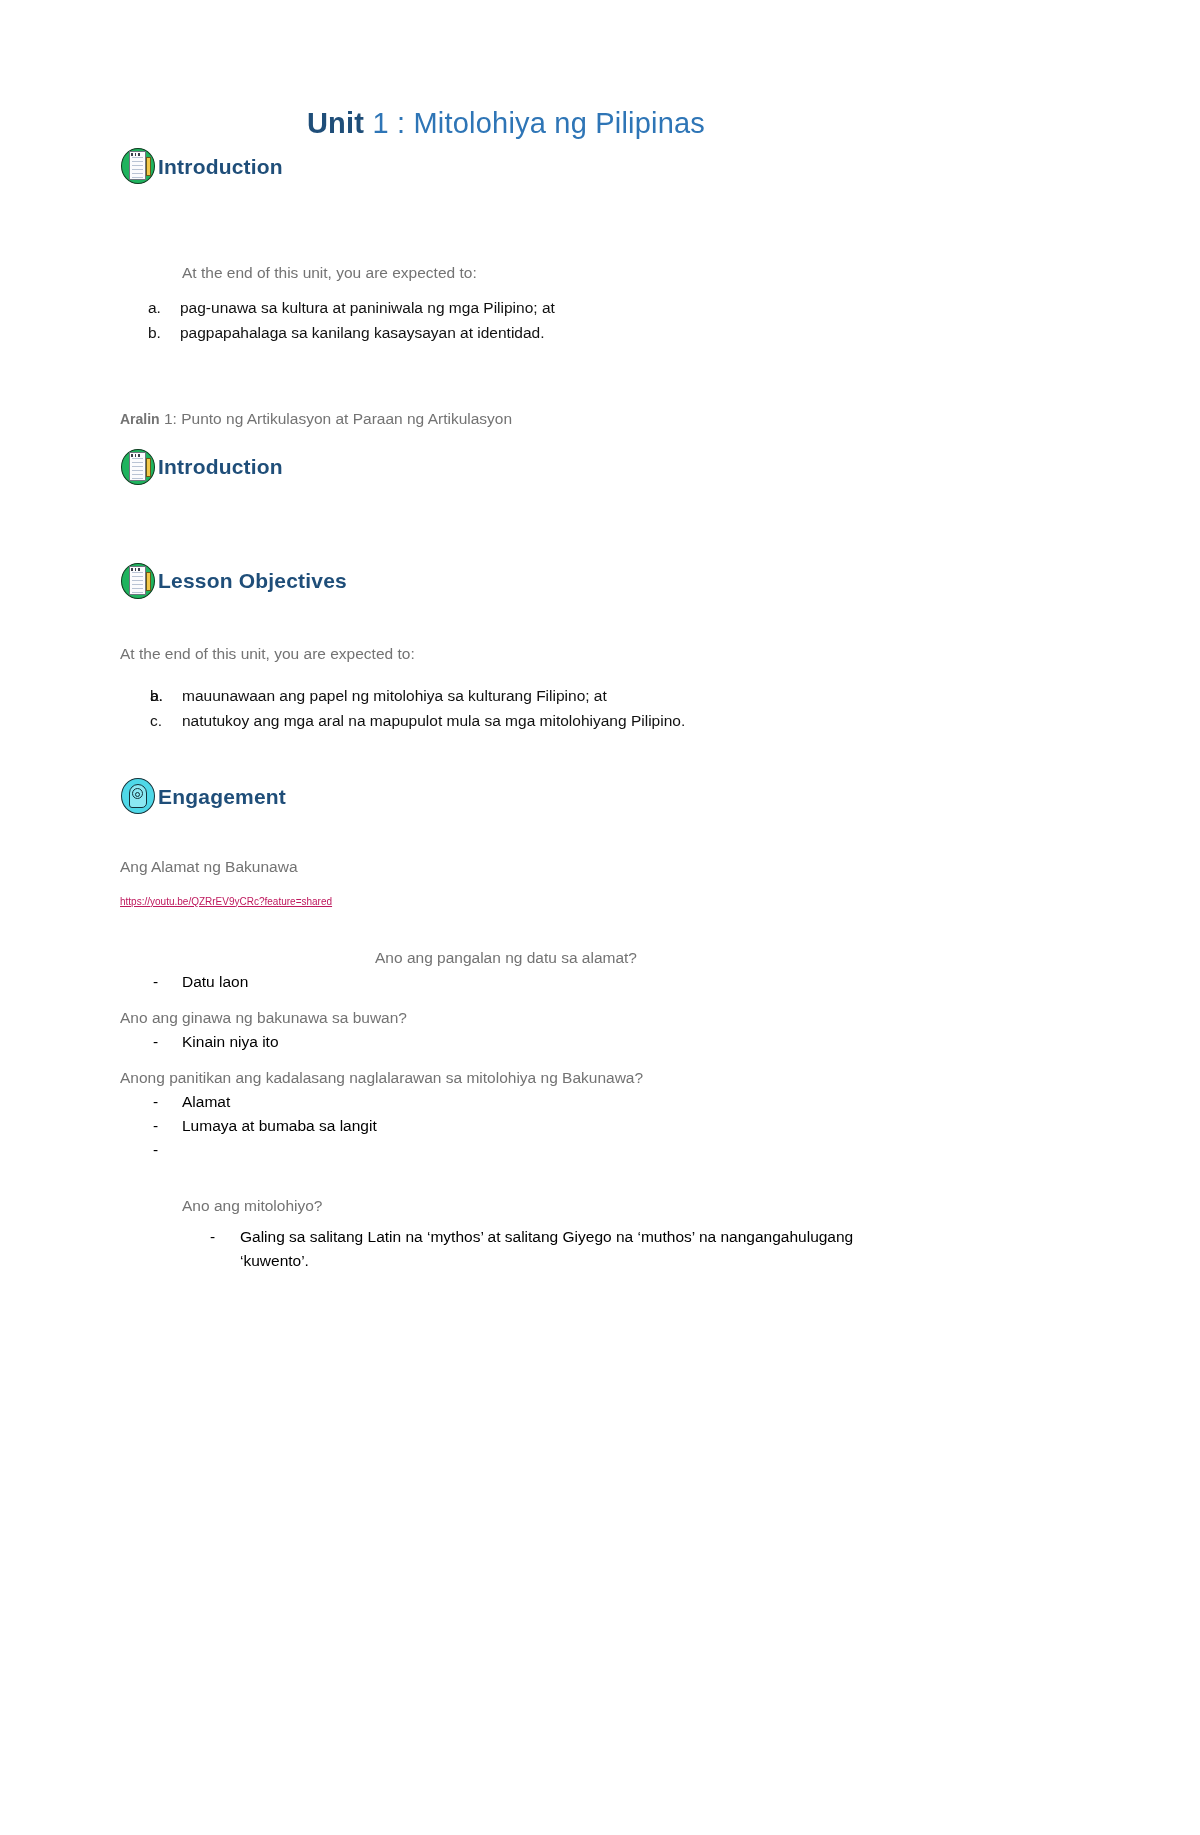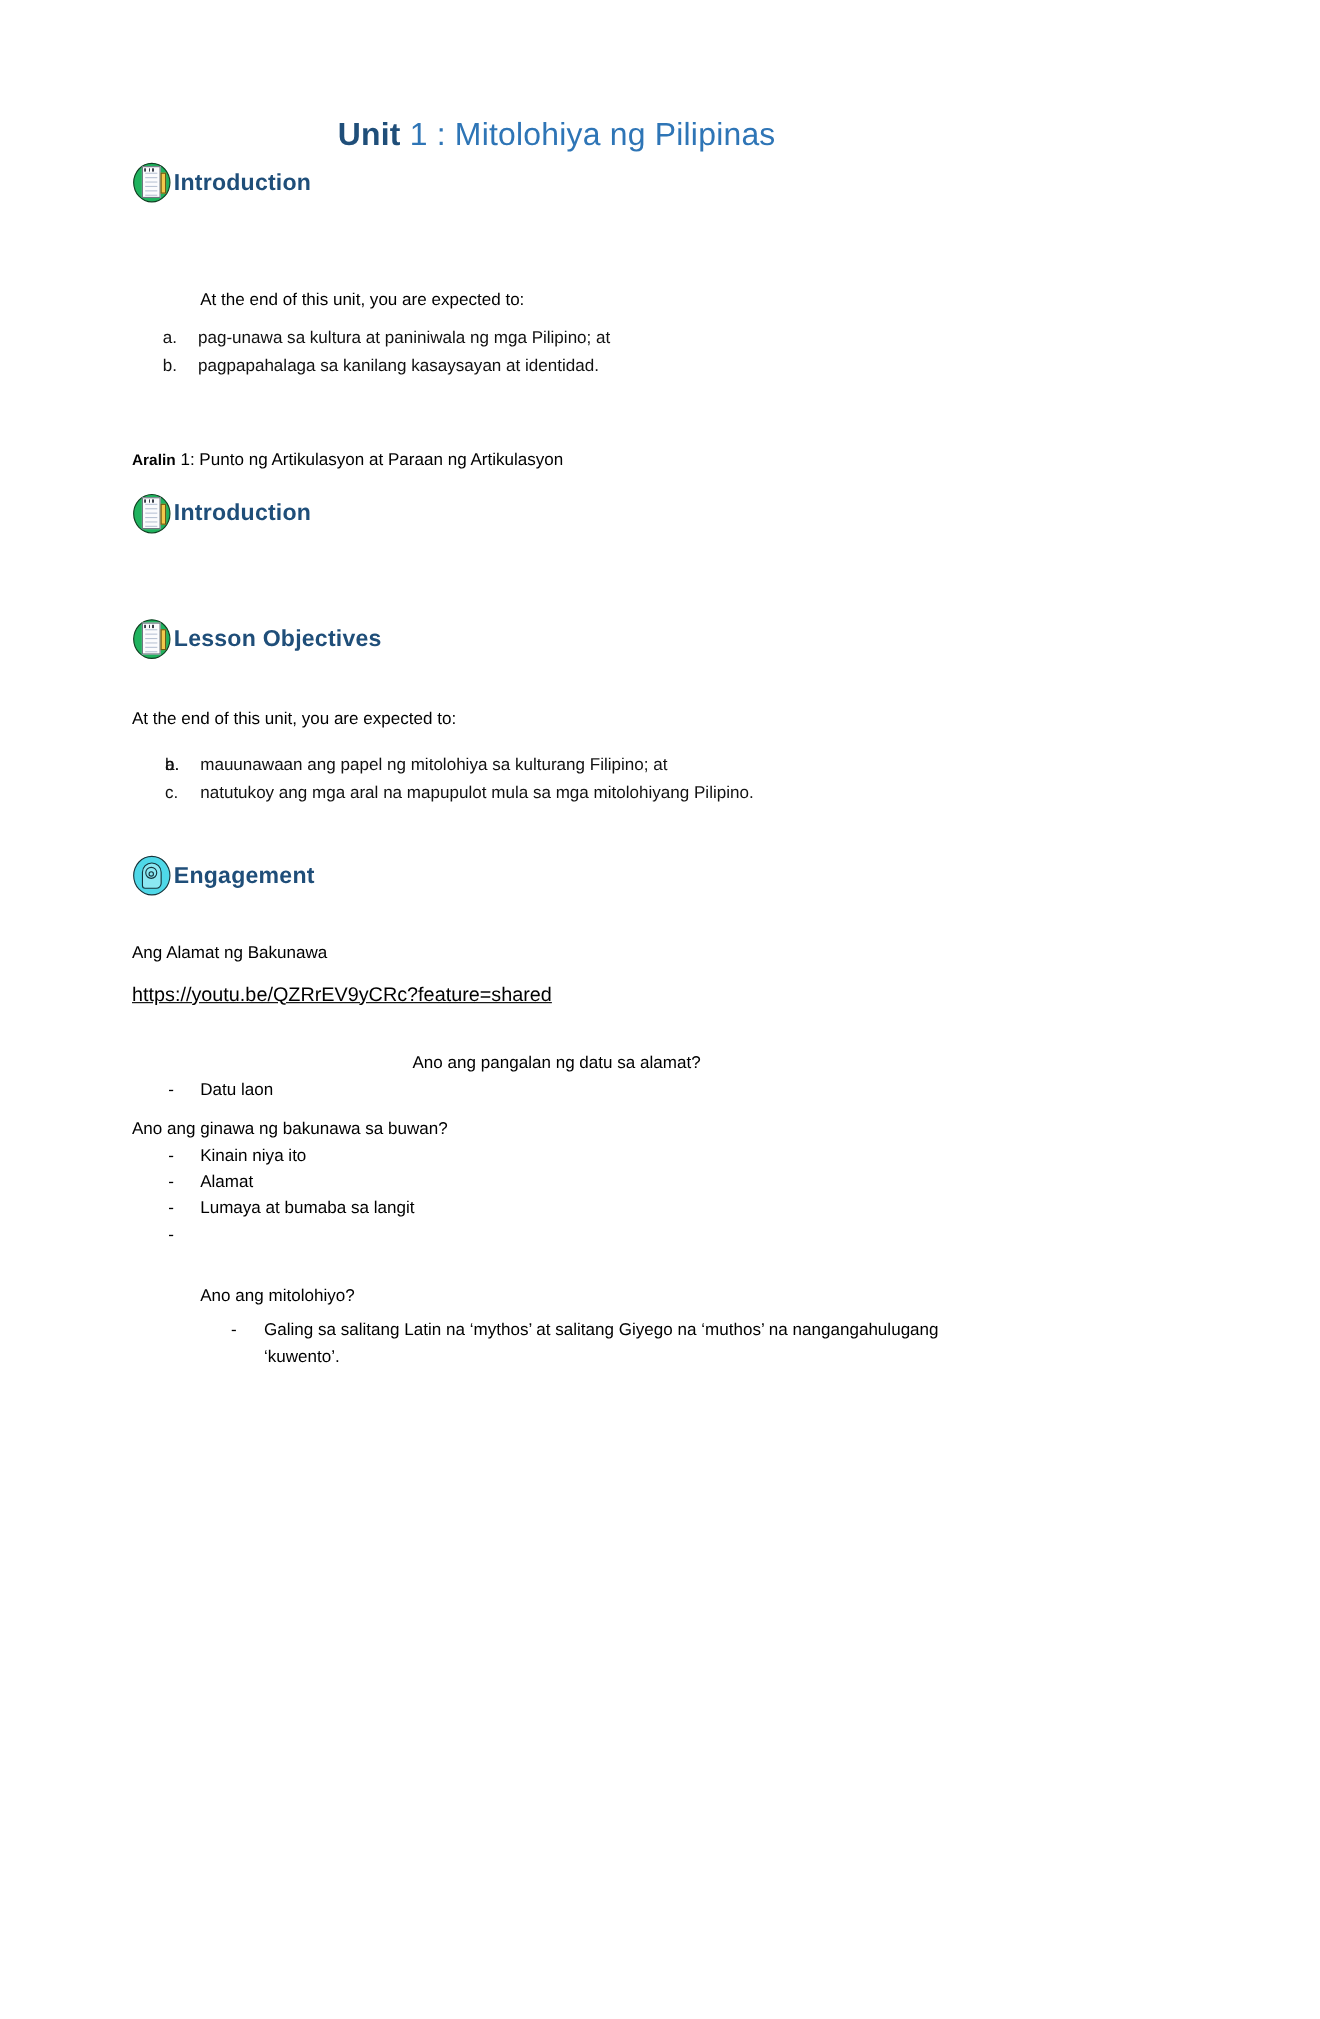--- a/index.html
+++ b/index.html
@@ -134,21 +134,21 @@
     width: 5px; height: 5px;
     border: 1.5px solid #14343c;
     border-radius: 50%;
     box-sizing: border-box;
   }
 
   
   .body-text {
     font-size: 15.5px;
     line-height: 1.5;
-    color: #000000;
+    color: #737373;
     margin: 0;
   }
   .indent-1 { margin-left: 62px; }
   .indent-0 { margin-left: 0; }
 
   .gap-xs { height: 10px; }
   .gap-s  { height: 18px; }
   .gap-m  { height: 30px; }
   .gap-l  { height: 46px; }
   .gap-xl { height: 62px; }
@@ -178,22 +178,22 @@
   .small-bullet {
     position: absolute;
     left: 118px;
     width: 4px;
     height: 4px;
     background: #000;
     border-radius: 50%;
   }
 
   a.url-link {
-    color: #000000;
-    font-size: 18px;
+    color: #be185d;
+    font-size: 10px;
     line-height: 1.5;
   }
 
   .qa-block .q {
     font-size: 15.5px;
     line-height: 1.62;
     margin: 0;
     padding-top: 11px;
   }
 
@@ -356,20 +356,21 @@
       <span class="marker">-</span>
       <span>Datu laon</span>
     </div>
 
     <p class="body-text q"> Ano ang ginawa ng bakunawa sa buwan?</p>
     <div class="hang">
       <span class="marker">-</span>
       <span>Kinain niya ito</span>
     </div>
 
+    <p class="body-text q">Anong panitikan ang kadalasang naglalarawan sa mitolohiya ng Bakunawa?</p>
     <div class="hang">
       <span class="marker">-</span>
       <span>Alamat</span>
     </div>
 
     <div class="hang">
       <span class="marker">-</span>
       <span>Lumaya at bumaba sa langit</span>
     </div>
 

